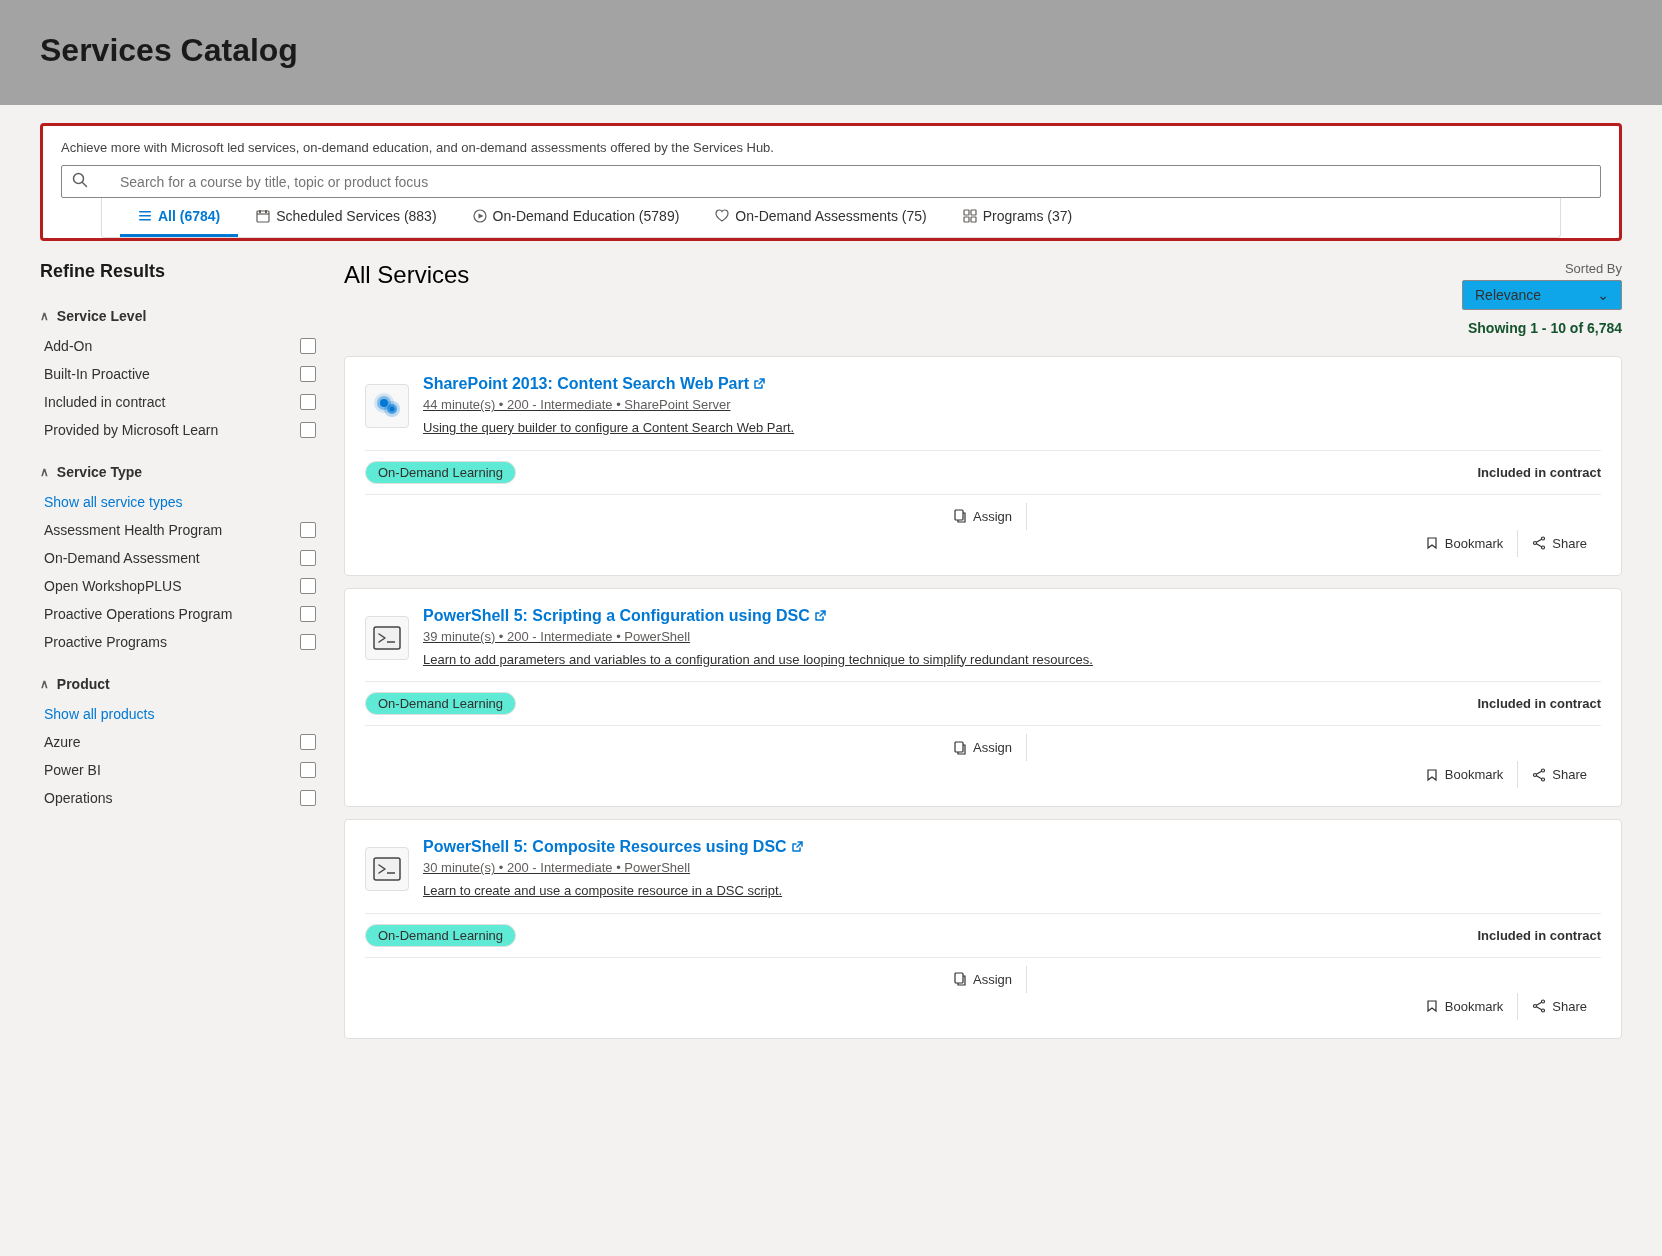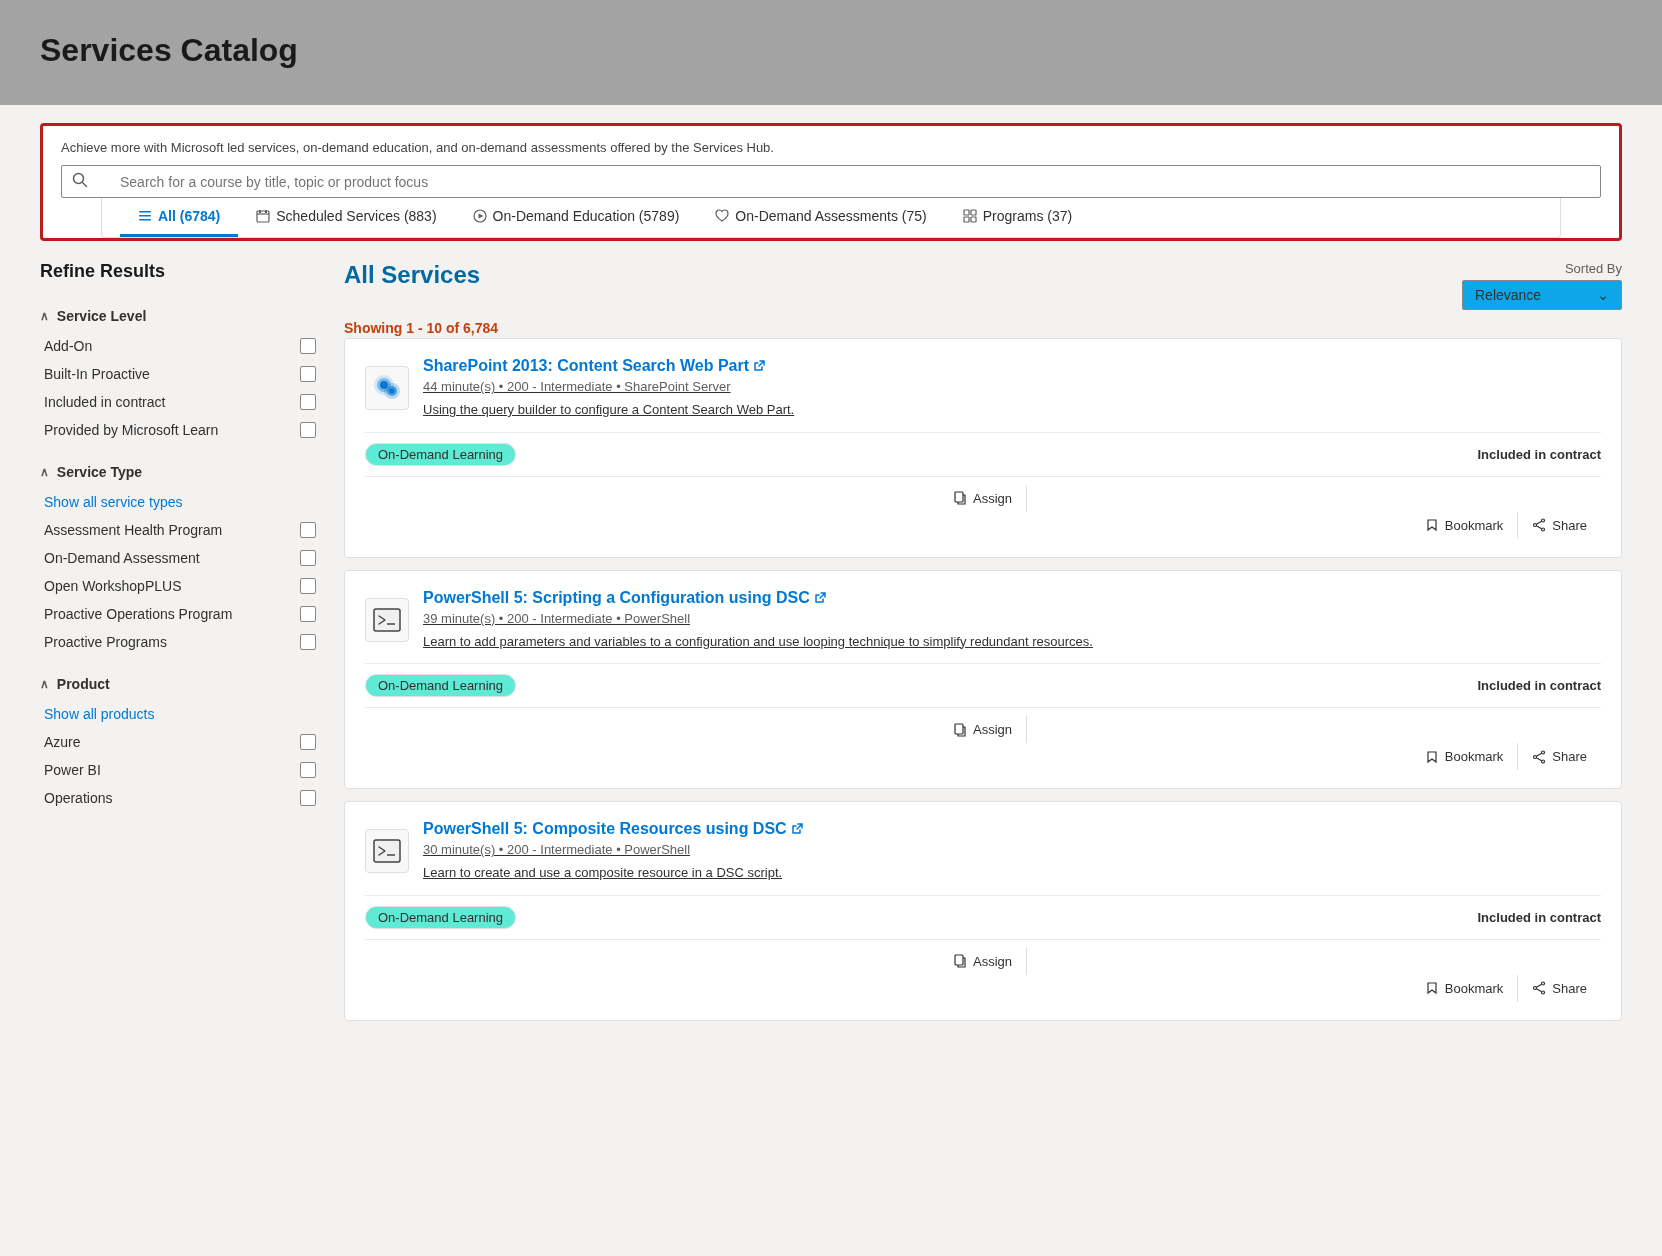--- a/index.html
+++ b/index.html
@@ -140,43 +140,44 @@
     
     .content-area { flex: 1; }
     .content-header {
       display: flex;
       justify-content: space-between;
       align-items: flex-start;
       margin-bottom: 10px;
     }
     .all-services-title {
       font-size: 24px;
-      font-weight: 700;
-      color: #0369a1;
+      font-weight: 400;
+      color: #000000;
     }
     .sort-by-section { display: flex; flex-direction: column; align-items: flex-end; gap: 4px; }
     .sort-by-label { font-size: 13px; color: #605e5c; }
     .sort-dropdown {
       display: flex;
       align-items: center;
       gap: 6px;
       border: 1px solid #8a8886;
       border-radius: 2px;
       padding: 6px 12px;
       background: #0ea5e9;
       cursor: pointer;
       font-size: 14px;
       min-width: 160px;
       justify-content: space-between;
     }
     .showing-text {
       font-size: 14px;
       font-weight: 600;
-      color: #c2410c;
-      margin-bottom: 2px;
+      color: #14532d;
+      margin-bottom: 20px;
+      text-align: right;
     }
     .showing-text span { font-weight: 700; }
 
     
     .result-card {
       background: #fff;
       border: 1px solid #e1dfdd;
       border-radius: 4px;
       margin-bottom: 12px;
       padding: 18px 20px;

